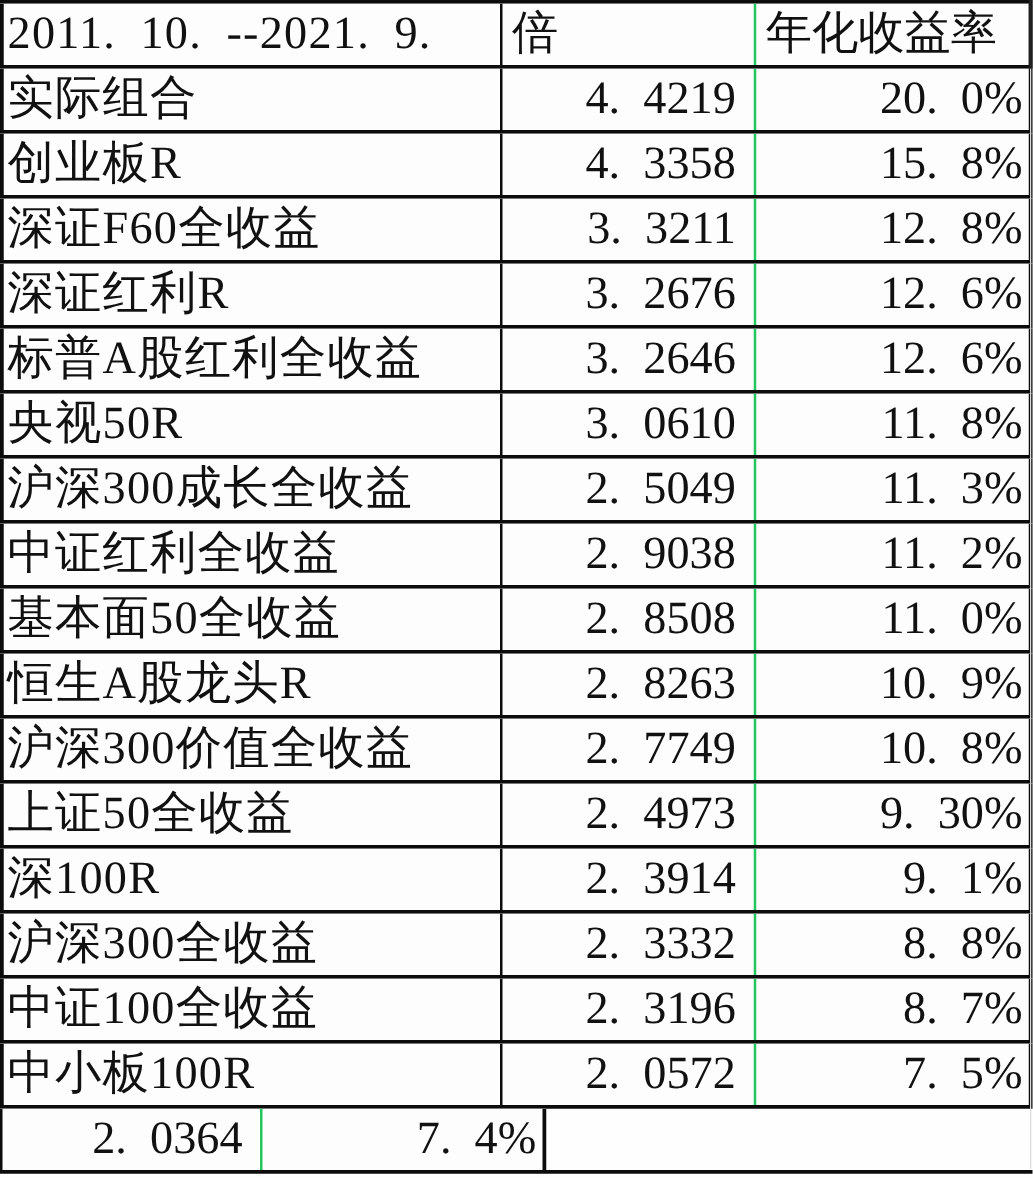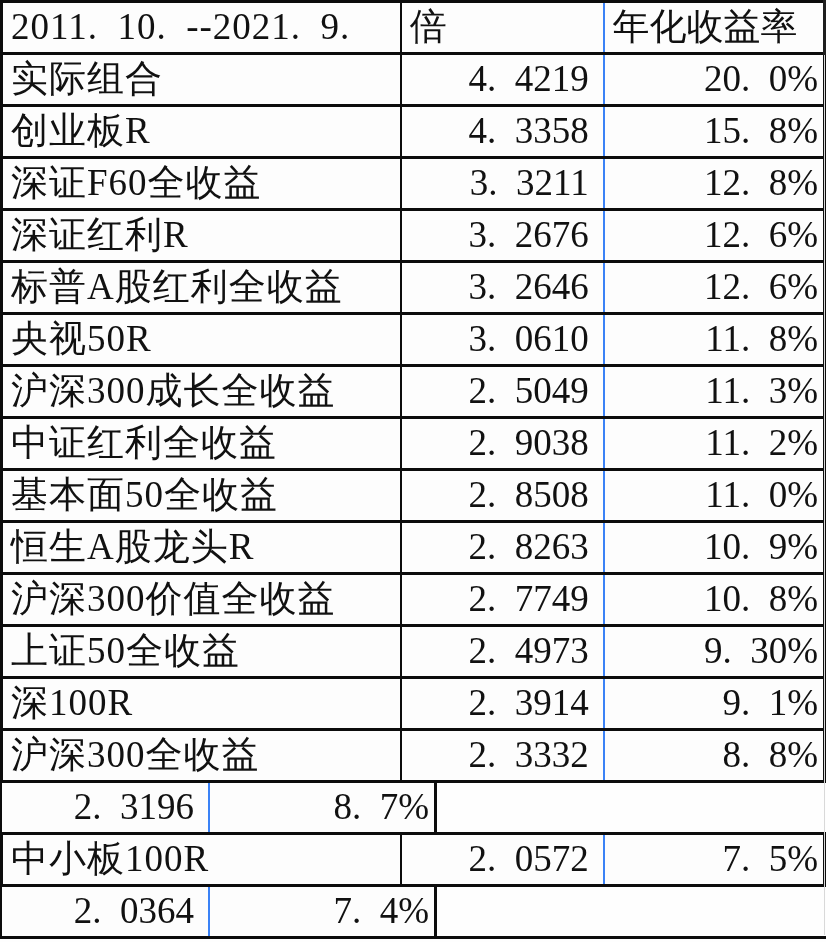--- a/index.html
+++ b/index.html
@@ -34,32 +34,32 @@
     height: 100%;
     font-size: 37px;
     line-height: 48px;
     white-space: nowrap;
     overflow: hidden;
     background: #fdfdfd;
   }
   .c1 {
     width: 410px;
     border-left: 3px solid #0c0c0c;
-    padding-left: 8px;
+    padding-left: 3px;
     letter-spacing: 1px;
   }
   .c2 {
     width: 208px;
     border-left: 2px solid #0c0c0c;
     text-align: right;
     padding-right: 14px;
   }
   .c3 {
     width: 229px;
-    border-left: 2px solid #3b82f6;
+    border-left: 2px solid #22c55e;
     border-right: 3px solid #0c0c0c;
     text-align: right;
     padding-right: 5px;
   }
   .header .c2,
   .header .c3 {
     text-align: left;
     padding-left: 8px;
     padding-right: 0;
   }
@@ -169,20 +169,21 @@
     <div class="c c3">9. 1%</div>
   </div>
 
   <div class="row">
     <div class="c c1">沪深300全收益</div>
     <div class="c c2">2. 3332</div>
     <div class="c c3">8. 8%</div>
   </div>
 
   <div class="row">
+    <div class="c c1">中证100全收益</div>
     <div class="c c2">2. 3196</div>
     <div class="c c3">8. 7%</div>
   </div>
 
   <div class="row">
     <div class="c c1">中小板100R</div>
     <div class="c c2">2. 0572</div>
     <div class="c c3">7. 5%</div>
   </div>
 

